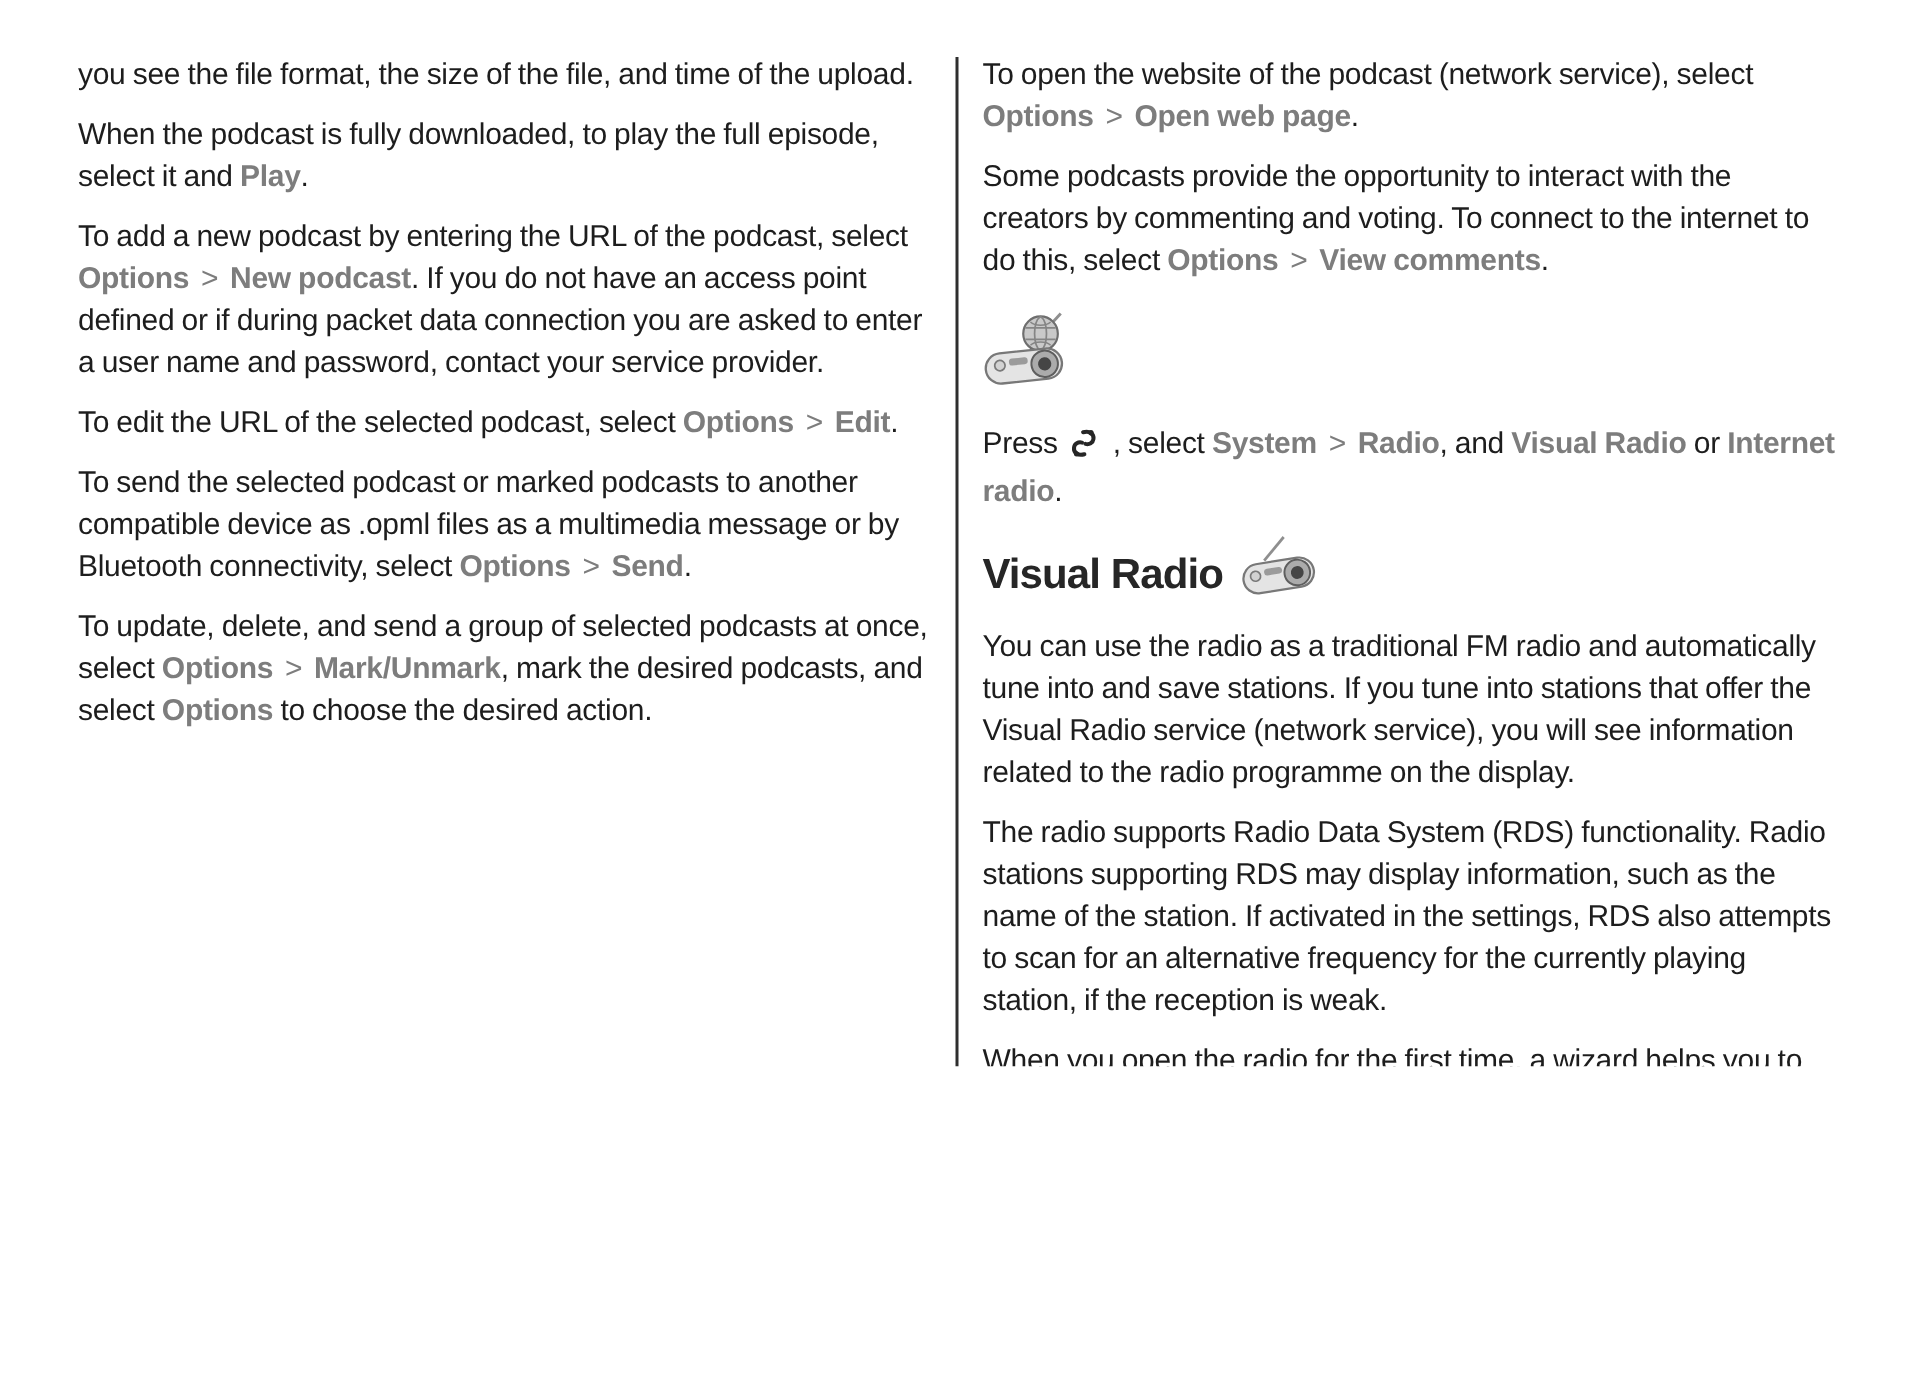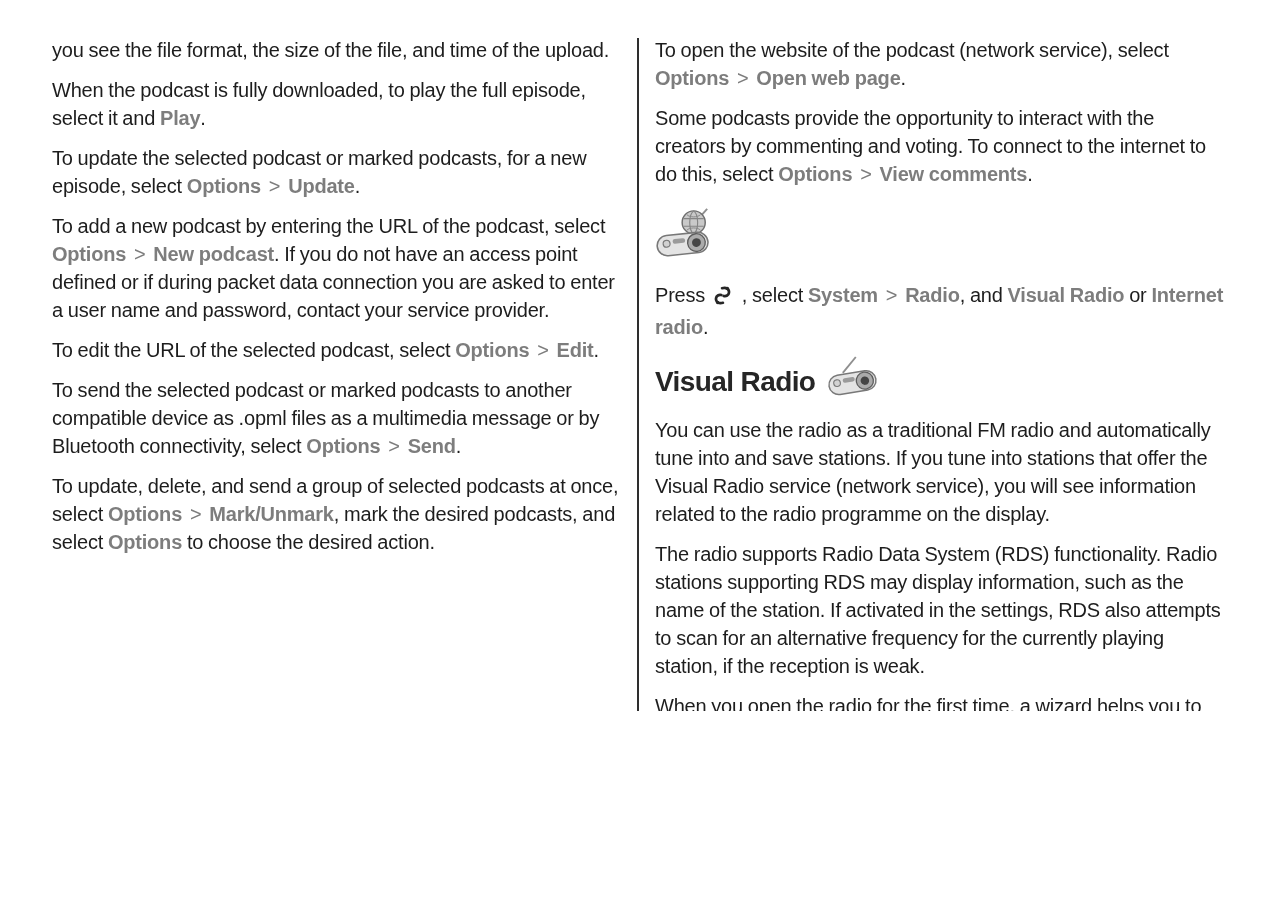--- a/index.html
+++ b/index.html
@@ -59,21 +59,20 @@
   }
 </style>
 </head>
 <body>
 
 <div class="page">
 
   <div class="col col-left">
     <p class="para"><span class="seg-plain">you see the file format, the size of the file, and time of the upload.</span></p>
     <p class="para"><span class="seg-plain">When the podcast is fully downloaded, to play the full episode, select it and </span><span class="seg-ui">Play</span><span class="seg-plain">.</span></p>
-    <p class="para"><span class="seg-plain">To update the selected podcast or marked podcasts, for a new episode, select </span><span class="seg-ui">Options</span><span class="seg-sep"> &gt; </span><span class="seg-ui">Update</span><span class="seg-plain">.</span></p>
     <p class="para"><span class="seg-plain">To add a new podcast by entering the URL of the podcast, select </span><span class="seg-ui">Options</span><span class="seg-sep"> &gt; </span><span class="seg-ui">New podcast</span><span class="seg-plain">. If you do not have an access point defined or if during packet data connection you are asked to enter a user name and password, contact your service provider.</span></p>
     <p class="para"><span class="seg-plain">To edit the URL of the selected podcast, select </span><span class="seg-ui">Options</span><span class="seg-sep"> &gt; </span><span class="seg-ui">Edit</span><span class="seg-plain">.</span></p>
     <p class="para"><span class="seg-plain">To send the selected podcast or marked podcasts to another compatible device as .opml files as a multimedia message or by Bluetooth connectivity, select </span><span class="seg-ui">Options</span><span class="seg-sep"> &gt; </span><span class="seg-ui">Send</span><span class="seg-plain">.</span></p>
     <p class="para"><span class="seg-plain">To update, delete, and send a group of selected podcasts at once, select </span><span class="seg-ui">Options</span><span class="seg-sep"> &gt; </span><span class="seg-ui">Mark/Unmark</span><span class="seg-plain">, mark the desired podcasts, and select </span><span class="seg-ui">Options</span><span class="seg-plain"> to choose the desired action.</span></p>
   </div>
 
   <div class="divider"></div>
 
   <div class="col col-right">
     <p class="para"><span class="seg-plain">To open the website of the podcast (network service), select </span><span class="seg-ui">Options</span><span class="seg-sep"> &gt; </span><span class="seg-ui">Open web page</span><span class="seg-plain">.</span></p>

